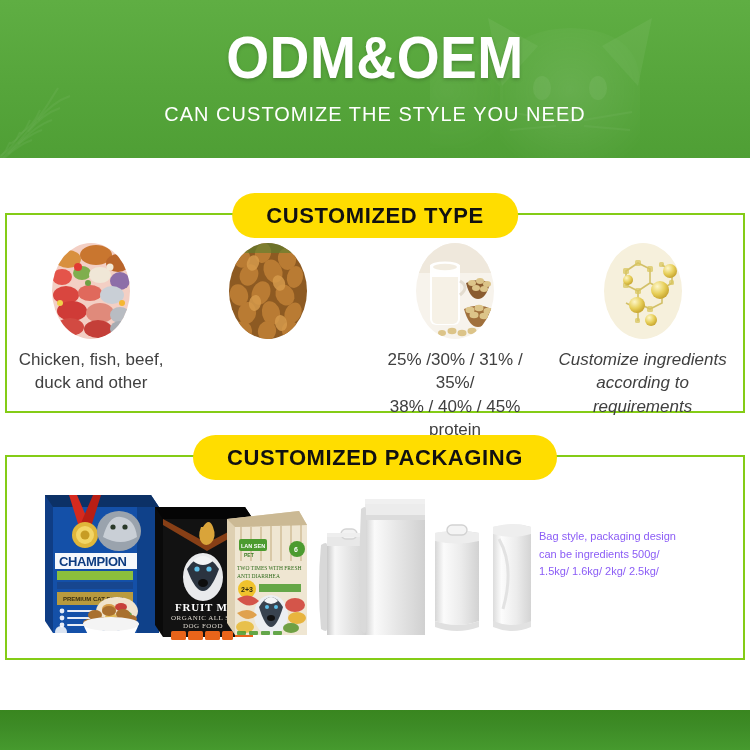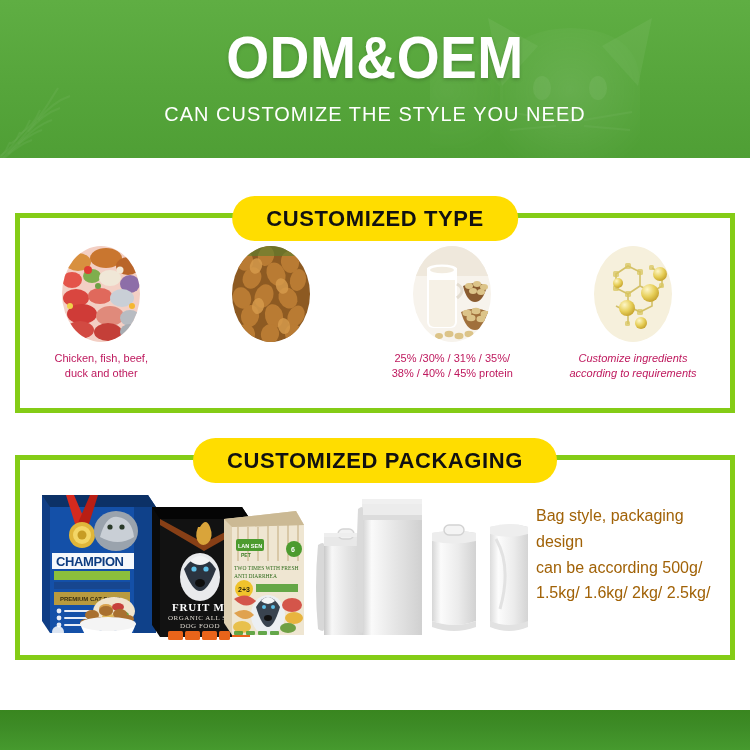--- a/index.html
+++ b/index.html
@@ -64,27 +64,27 @@
     font-weight: normal;
     color: #ffffff;
     letter-spacing: 1.1px;
     margin: 14px 0 0 0;
     transform: scaleX(0.95);
   }
 
   
   .section {
     position: relative;
-    margin: 0 15px;
-    border: 5px solid #84cc16;
+    margin: 0 5px;
+    border: 2px solid #84cc16;
     background: #fff;
     box-sizing: border-box;
   }
   .section--type   { margin-top: 55px; height: 200px; }
-  .section--pack   { margin-top: 42px; height: 205px; }
+  .section--pack   { margin-top: 42px; height: 205px; padding-left: 16px; }
 
   .badge {
     position: absolute;
     top: -22px;
     left: 50%;
     transform: translateX(-50%);
     background: #ffdd00;
     border-radius: 24px;
     height: 45px;
     line-height: 45px;
@@ -124,23 +124,23 @@
     width: 78px;
     height: 96px;
     border-radius: 50%;
     overflow: hidden;
     position: relative;
     flex: none;
   }
   .type-caption {
     margin-top: 9px;
     font-family: "Liberation Sans Narrow", "Liberation Sans", sans-serif;
-    font-size: 11px;
+    font-size: 17px;
     line-height: 1.38;
-    color: #be185d;
+    color: #404040;
     text-align: center;
     padding: 0 3px;
   }
 
   
   .pack-body {
     display: flex;
     align-items: center;
     height: 100%;
     padding: 6px 10px 6px 8px;
@@ -148,23 +148,23 @@
   }
   .pack-images {
     position: relative;
     width: 500px;
     height: 185px;
     flex: none;
   }
   .pack-text {
     flex: 1 1 auto;
     font-family: "Liberation Sans Narrow", "Liberation Sans", sans-serif;
-    font-size: 16px;
+    font-size: 11px;
     line-height: 1.62;
-    color: #a16207;
+    color: #8b5cf6;
     padding-left: 8px;
     padding-bottom: 6px;
   }
 
   
   .footer-band {
     position: absolute;
     left: 0;
     bottom: 0;
     width: 750px;
@@ -578,20 +578,20 @@
           <path d="M462 62 q20 -6 38 0 v7 q-19 6 -38 0z" fill="#eeeeee"></path>
           <path d="M468 74 q16 28 4 70" stroke="#e2e2e2" stroke-width="3" fill="none"></path>
           <path d="M462 156 q19 8 38 0 v6 q-19 8 -38 0z" fill="#e2e2e2"></path>
         </g>
 
       </svg>
     </div>
 
     <div class="pack-text">
       <div>Bag style, packaging design</div>
-      <div>can be according 500g/</div>
+      <div>can be ingredients 500g/</div>
       <div>1.5kg/ 1.6kg/ 2kg/ 2.5kg/</div>
     </div>
 
   </div>
 </div>
 
 <div class="footer-band"></div>
 
 </body></html>

